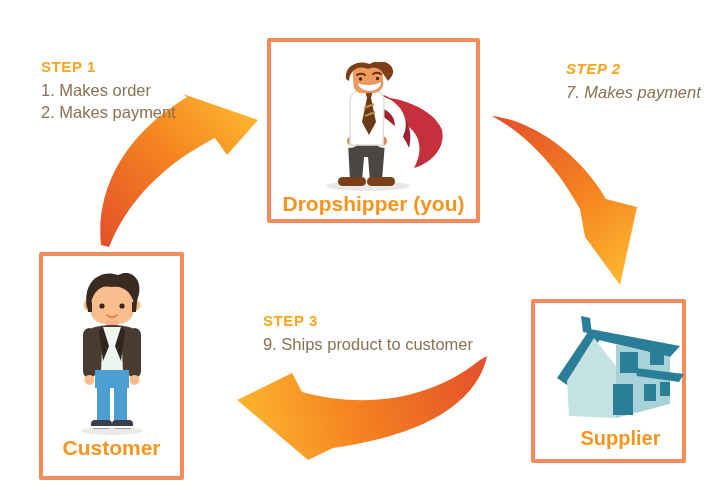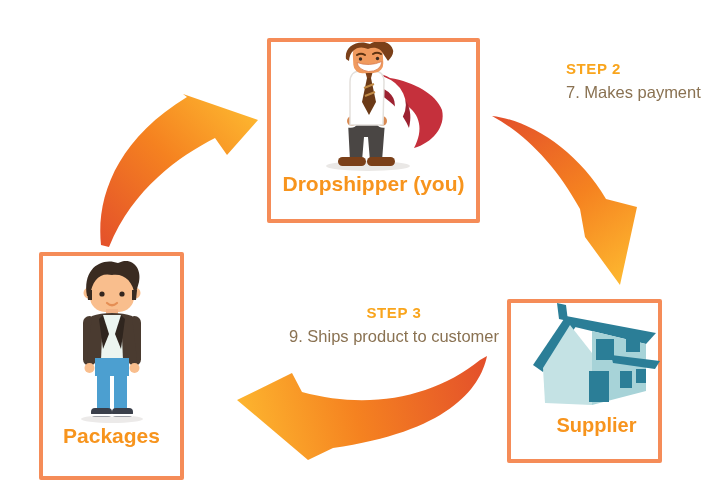--- a/index.html
+++ b/index.html
@@ -9,30 +9,30 @@
   }
   .step-block{position:absolute;}
   .step-title{
     color:var(--step-title);font-weight:bold;font-size:15px;
     letter-spacing:.6px;line-height:18px;margin-bottom:3px;
   }
   .step-item{
     color:var(--step-text);font-size:16.5px;line-height:22px;font-weight:400;
   }
   #step1{left:41px;top:58px;width:170px;}
-  #step2{left:566px;top:60px;width:152px;}
-  #step3{left:263px;top:304px;width:262px;text-align:center;}
+  #step2{left:566px;top:60px;width:152px;font-style:italic;}
+  #step3{left:263px;top:312px;width:262px;}
   .node-box{
     position:absolute;background:#fff;border:4px solid var(--box-border);
     border-radius:2px;display:flex;flex-direction:column;align-items:center;
-    box-sizing:border-box;
+    justify-content:flex-end;box-sizing:border-box;
   }
   #dropshipper-box{left:267px;top:38px;width:213px;height:185px;}
   #customer-box{left:39px;top:252px;width:145px;height:228px;}
-  #supplier-box{left:507px;top:299px;width:155px;height:164px;padding-left:24px;}
+  #supplier-box{left:531px;top:299px;width:155px;height:164px;padding-left:24px;}
   .node-label{
     color:var(--node-label);font-weight:bold;font-size:21px;white-space:nowrap;
   }
   #dropshipper-box .node-label{margin-bottom:3px;}
   #customer-box .node-label{margin-bottom:16px;}
   #supplier-box .node-label{margin-bottom:9px;font-size:20px;}
   .arrow-svg{position:absolute;pointer-events:none;}
   #arrow1{left:88px;top:88px;}
   #arrow2{left:488px;top:103px;}
   #arrow3{left:228px;top:348px;}
@@ -72,20 +72,25 @@
       <linearGradient id="g3" gradientUnits="userSpaceOnUse" x1="259" y1="10" x2="10" y2="70">
         <stop offset="0" style="stop-color:var(--arrow-tail)"></stop>
         <stop offset="0.55" style="stop-color:var(--arrow-mid)"></stop>
         <stop offset="1" style="stop-color:var(--arrow-head)"></stop>
       </linearGradient>
     </defs>
     <path d="M 259 8 C 252 42 218 84 105 100 L 80 112 L 9 52 L 64 25 L 74 44
              C 140 62 205 50 252 12 Z" fill="url(#g3)"></path>
   </svg>
 
+  <div id="step1" class="step-block">
+    <div class="step-title">STEP 1</div>
+    <div class="step-item">1. Makes order</div>
+    <div class="step-item">2. Makes payment</div>
+  </div>
 
   <div id="step2" class="step-block">
     <div class="step-title">STEP 2</div>
     <div class="step-item">7. Makes payment</div>
   </div>
 
   <div id="step3" class="step-block">
     <div class="step-title">STEP 3</div>
     <div class="step-item">9. Ships product to customer</div>
   </div>
@@ -160,21 +165,21 @@
 
       <rect x="33" y="102" width="34" height="18" fill="var(--jeans)"></rect>
       <rect x="35" y="116" width="13" height="40" fill="var(--jeans)"></rect>
       <rect x="52" y="116" width="13" height="40" fill="var(--jeans)"></rect>
 
       <rect x="29" y="152" width="21" height="9" rx="4" fill="#3A3F4A"></rect>
       <rect x="50" y="152" width="21" height="9" rx="4" fill="#3A3F4A"></rect>
       <rect x="29" y="158" width="21" height="2.5" fill="#FFFFFF"></rect>
       <rect x="50" y="158" width="21" height="2.5" fill="#FFFFFF"></rect>
     </svg>
-    <div class="node-label">Packages</div>
+    <div class="node-label">Customer</div>
   </div>
 
   <div id="supplier-box" class="node-box">
     <svg class="figure" width="127" height="111" viewBox="0 0 127 111">
 
       <polygon points="24,0 33,2 35,18 26,16" fill="var(--house-dark)"></polygon>
 
       <polygon points="33,13 123,30 113,41 42,24" fill="var(--house-dark)"></polygon>
 
       <polygon points="59,28 113,41 113,88 59,102" fill="var(--house-mid)"></polygon>

